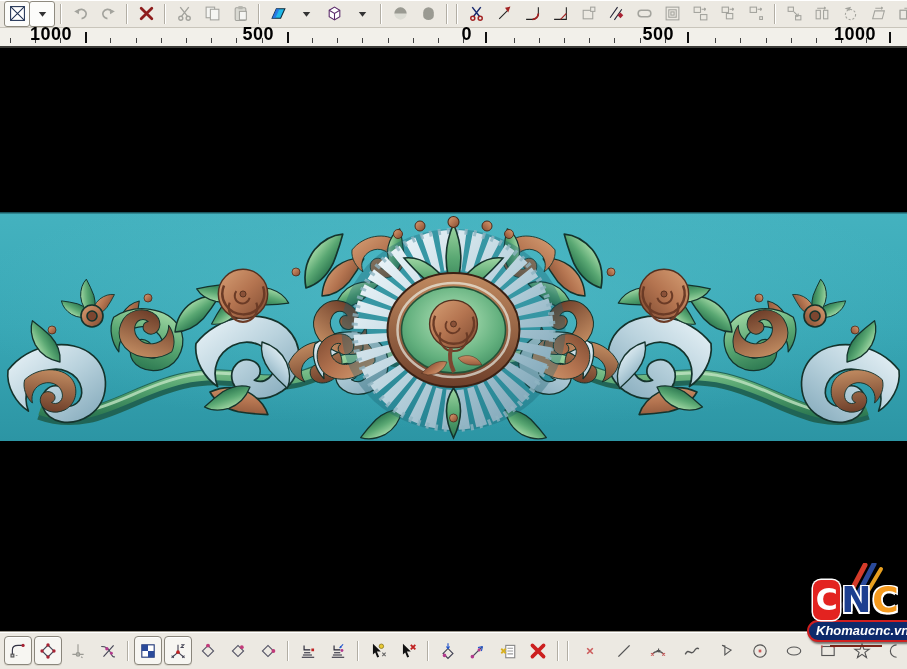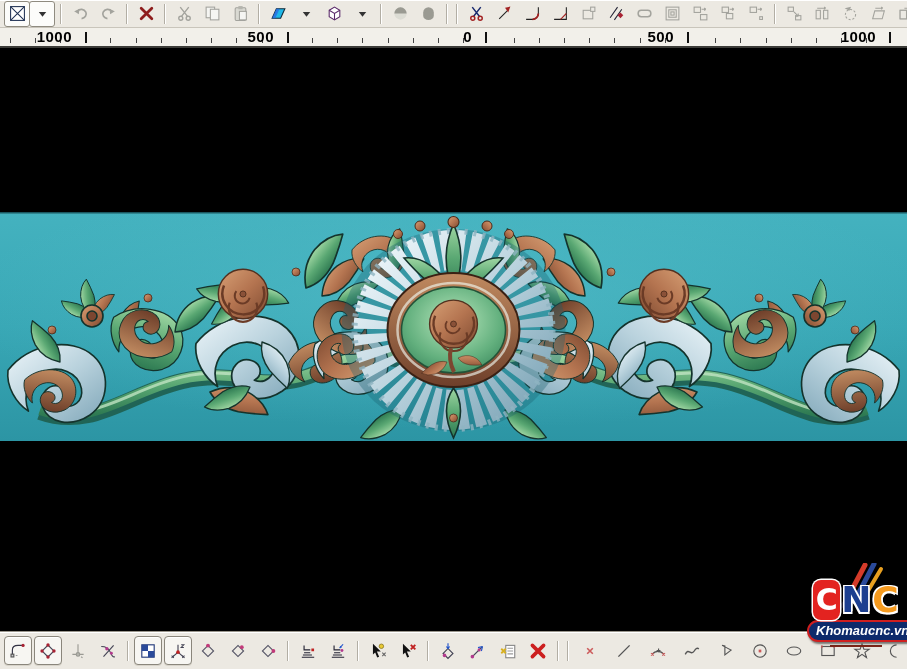--- a/index.html
+++ b/index.html
@@ -19,21 +19,21 @@
   .tbtn.draw{margin:0 3px}
   .tbtn .ic{display:flex}
   .tbtn svg{display:block;width:17px;height:17px}
   #botbar .tbtn svg{width:18px;height:18px}
   .sep{width:1px;height:20px;background:#b2aea4;border-right:1px solid #fff;margin:0 4px;flex:none}
   
   #ruler{position:absolute;top:28px;left:0;right:0;height:20px;background:#f2f0ea;
          border-bottom:2px solid #3c3c38;box-sizing:border-box}
   .tick{position:absolute;bottom:3px;width:1px;height:5px;background:#444}
   .tickM{position:absolute;bottom:3px;width:2px;height:11px;background:#111}
-  .rlabel{position:absolute;bottom:1px;font-size:15px;font-weight:bold;color:#000;
+  .rlabel{position:absolute;bottom:1px;font-size:18px;font-weight:bold;color:#000;
           transform:translateX(-100%);padding-right:13px;letter-spacing:.5px}
   
   #viewport{position:absolute;top:48px;left:0;right:0;bottom:38px;background:#000;overflow:hidden}
   #art{position:absolute;top:164px;left:0;pointer-events:none}
   
   #logo{position:absolute;right:2px;bottom:22px;width:98px;text-align:center;z-index:9}
   #brush{position:absolute;top:-16px;right:16px;width:58px;height:46px}
   .cnc{position:relative;display:flex;align-items:center;justify-content:center;height:42px}
   .L{font-weight:bold;font-size:36px;line-height:38px;font-family:"DejaVu Sans",sans-serif}
   .c1{background:#e32320;color:#fff;border-radius:8px;width:27px;height:40px;display:flex;

